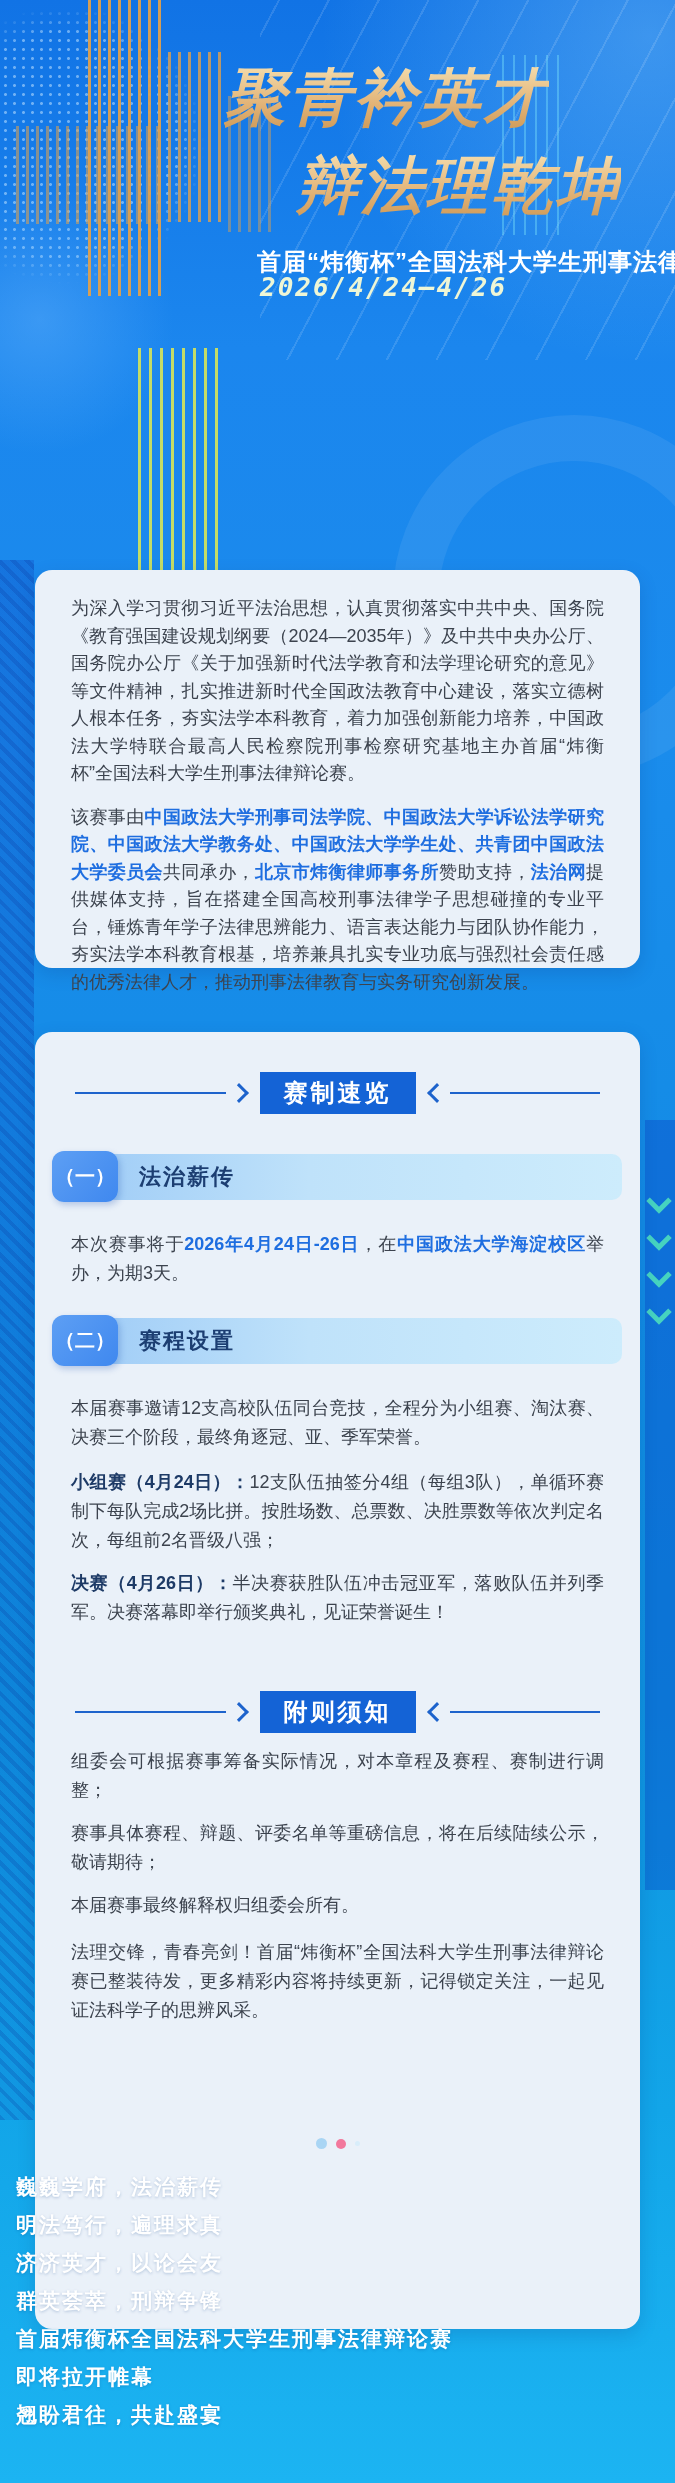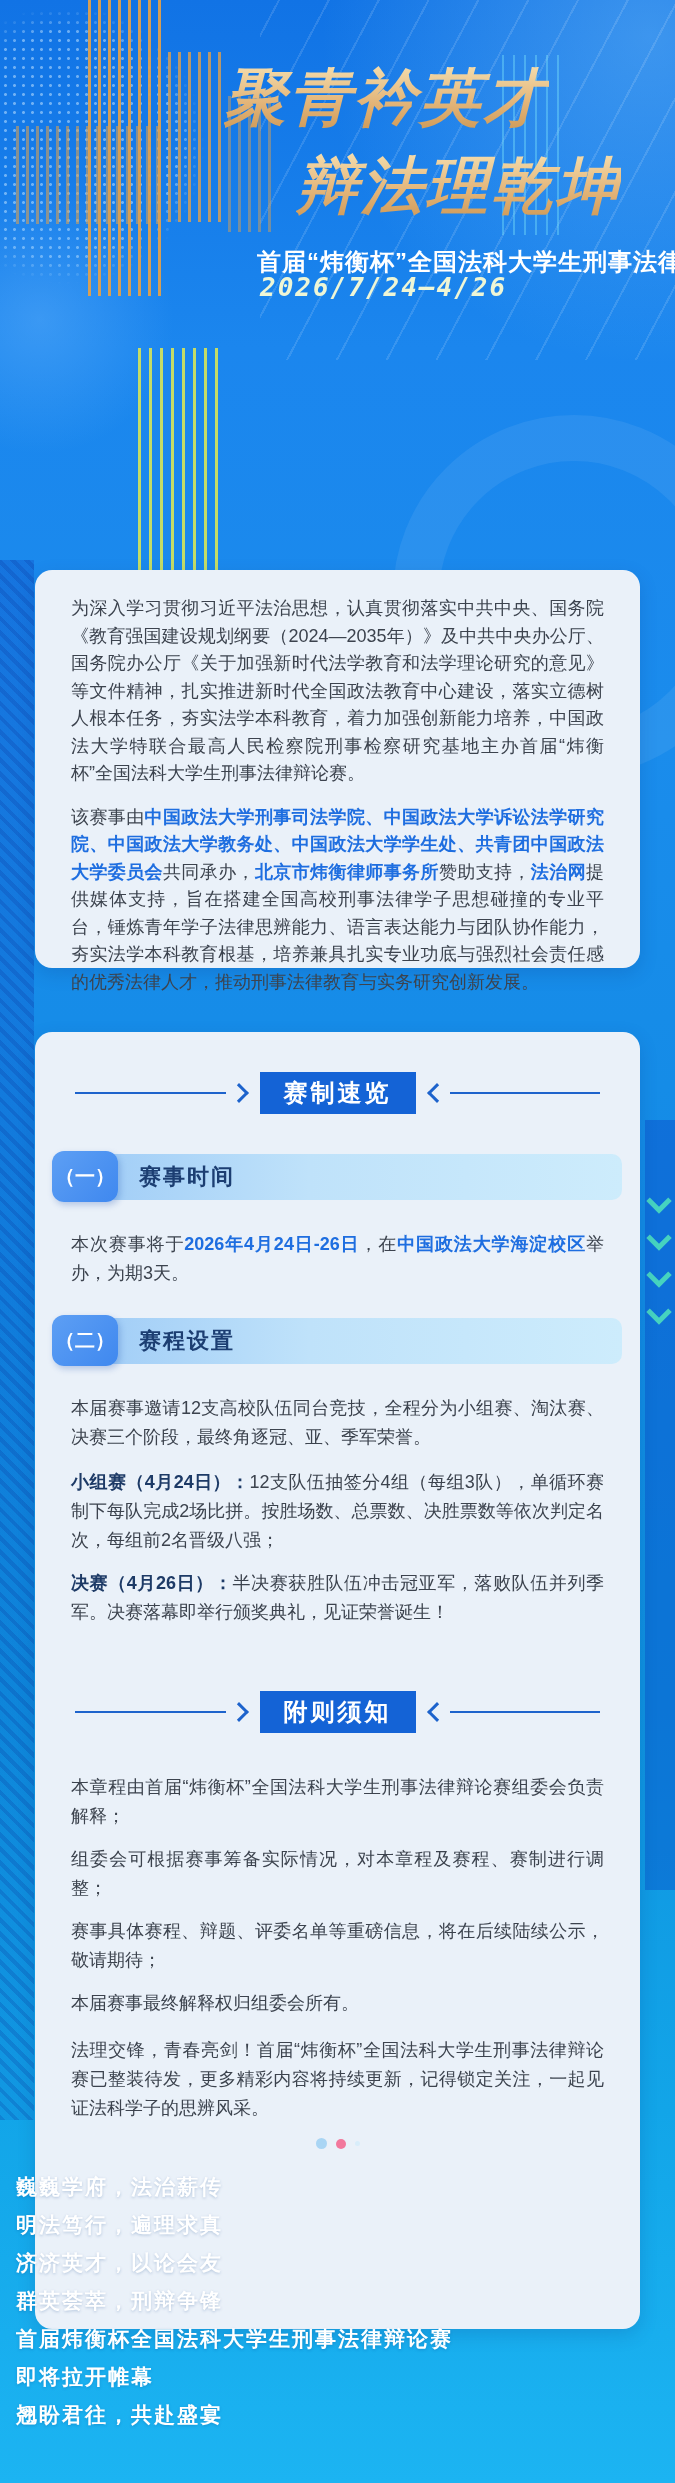--- a/index.html
+++ b/index.html
@@ -120,61 +120,60 @@
   <div class="deco chev-col">
     <span class="chev-down"></span>
     <span class="chev-down"></span>
     <span class="chev-down"></span>
     <span class="chev-down"></span>
   </div>
 
   <div class="hdr-title t1">聚青衿英才</div>
   <div class="hdr-title t2">辩法理乾坤</div>
   <div class="hdr-sub">首届“炜衡杯”全国法科大学生刑事法律辩论赛</div>
-  <div class="hdr-date">2026/7/24—4/26</div>
+  <div class="hdr-date">2026/4/24—4/26</div>
 
   <section class="card card1">
     <p class="body">为深入学习贯彻习近平法治思想，认真贯彻落实中共中央、国务院《教育强国建设规划纲要（2024—2035年）》及中共中央办公厅、国务院办公厅《关于加强新时代法学教育和法学理论研究的意见》等文件精神，扎实推进新时代全国政法教育中心建设，落实立德树人根本任务，夯实法学本科教育，着力加强创新能力培养，中国政法大学特联合最高人民检察院刑事检察研究基地主办首届“炜衡杯”全国法科大学生刑事法律辩论赛。</p>
     <p class="body p-gap"><span>该赛事由</span><span class="hl">中国政法大学刑事司法学院、中国政法大学诉讼法学研究院、中国政法大学教务处、中国政法大学学生处、共青团中国政法大学委员会</span><span>共同承办，</span><span class="hl">北京市炜衡律师事务所</span><span>赞助支持，</span><span class="hl">法治网</span><span>提供媒体支持，旨在搭建全国高校刑事法律学子思想碰撞的专业平台，锤炼青年学子法律思辨能力、语言表达能力与团队协作能力，夯实法学本科教育根基，培养兼具扎实专业功底与强烈社会责任感的优秀法律人才，推动刑事法律教育与实务研究创新发展。</span></p>
   </section>
 
   <section class="card card2">
 
     <div class="badge-row">
       <span class="bline"></span>
       <span class="chev r"></span>
       <span class="badge">赛制速览</span>
       <span class="chev l"></span>
       <span class="bline"></span>
     </div>
 
     <div class="bar">
       <span class="chip">（一）</span>
-      <span class="bar-title">赛事时间</span>
+      <span class="bar-title">法治薪传</span>
     </div>
     <p class="body pad p-time"><span>本次赛事将于</span><span class="hl">2026年4月24日-26日</span><span>，在</span><span class="hl">中国政法大学海淀校区</span><span>举办，为期3天。</span></p>
 
     <div class="bar b2">
       <span class="chip">（二）</span>
       <span class="bar-title">赛程设置</span>
     </div>
     <p class="body pad p-intro">本届赛事邀请12支高校队伍同台竞技，全程分为小组赛、淘汰赛、决赛三个阶段，最终角逐冠、亚、季军荣誉。</p>
 
     <p class="body pad sched first"><b>小组赛（4月24日）：</b><span>12支队伍抽签分4组（每组3队），单循环赛制下每队完成2场比拼。按胜场数、总票数、决胜票数等依次判定名次，每组前2名晋级八强；</span></p>
     <p class="body pad sched"><b>决赛（4月26日）：</b><span>半决赛获胜队伍冲击冠亚军，落败队伍并列季军。决赛落幕即举行颁奖典礼，见证荣誉诞生！</span></p>
 
     <div class="badge-row second">
       <span class="bline"></span>
       <span class="chev r"></span>
       <span class="badge">附则须知</span>
       <span class="chev l"></span>
       <span class="bline"></span>
     </div>
 
-    <p class="body pad rule first">本章程由首届“炜衡杯”全国法科大学生刑事法律辩论赛组委会负责解释；</p>
     <p class="body pad rule">组委会可根据赛事筹备实际情况，对本章程及赛程、赛制进行调整；</p>
     <p class="body pad rule">赛事具体赛程、辩题、评委名单等重磅信息，将在后续陆续公示，敬请期待；</p>
     <p class="body pad rule">本届赛事最终解释权归组委会所有。</p>
     <p class="body pad closing">法理交锋，青春亮剑！首届“炜衡杯”全国法科大学生刑事法律辩论赛已整装待发，更多精彩内容将持续更新，记得锁定关注，一起见证法科学子的思辨风采。</p>
   </section>
 
   <div class="dots">
     <span class="dot d1"></span>
     <span class="dot d2"></span>
     <span class="dot d3"></span>

